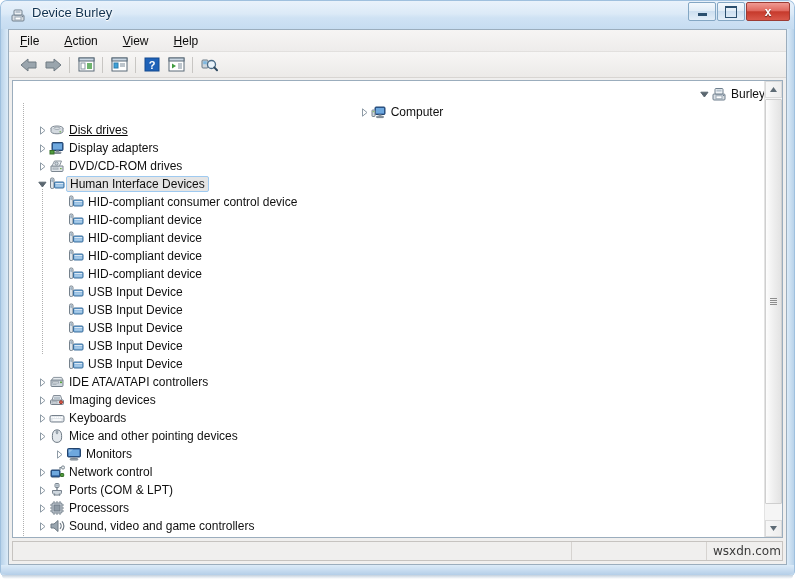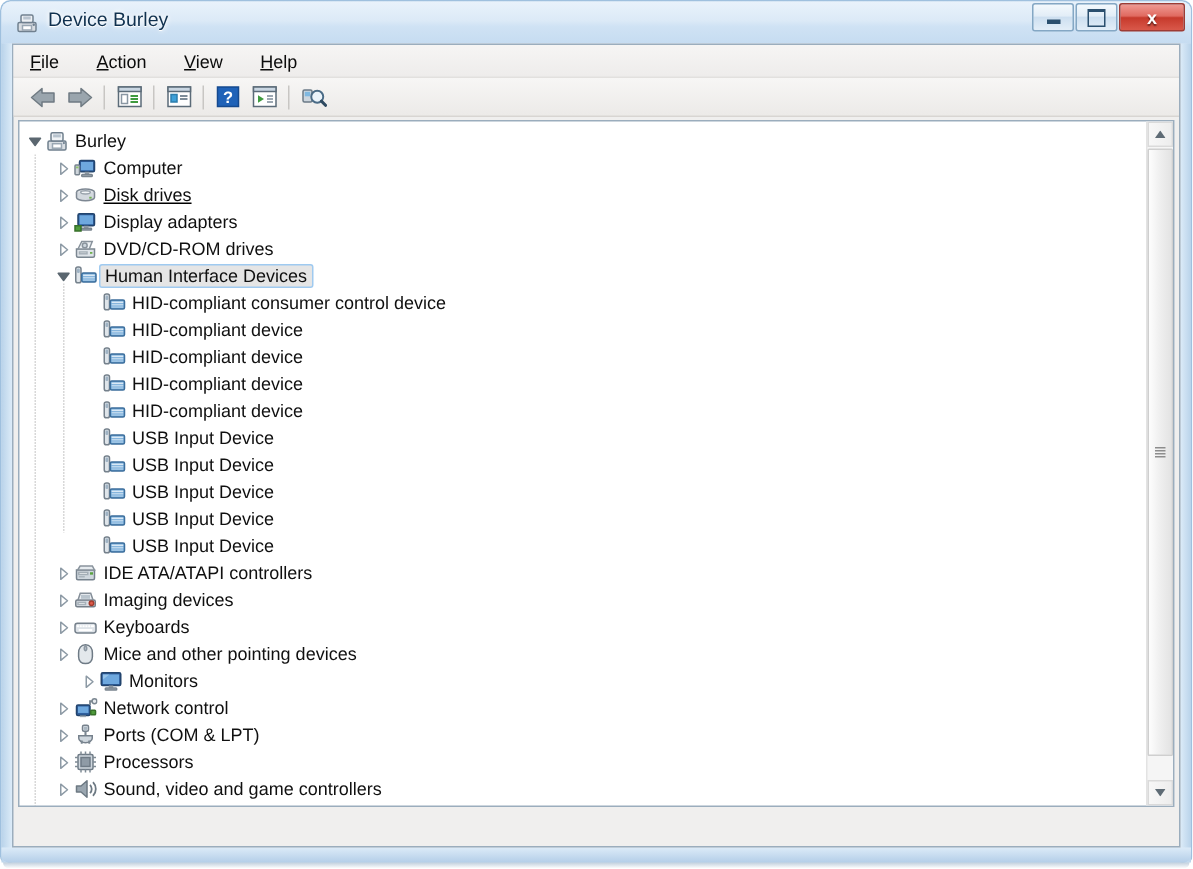--- a/index.html
+++ b/index.html
@@ -293,36 +293,36 @@
             <rect x="3.2" y="4.2" width="3.6" height="3" fill="#7fb8e0"></rect>
             <circle cx="11.5" cy="7.5" r="4" fill="#eaf3fa" stroke="#4a6b86" stroke-width="1.3"></circle>
             <path d="M14.3 10.4 L17 13.2" stroke="#2f4a61" stroke-width="2" stroke-linecap="round"></path>
           </svg>
         </div>
       </div>
 
       <div class="treepanel">
         <div class="treescroll">
           <div class="tree" id="tree-root">
-              <div class="row" style="padding-left:4px;">
+              <div class="row" style="padding-left:4px;justify-content:flex-end;">
                 <span class="tw">
                   <svg width="9" height="7" viewBox="0 0 9 7">
                     <path d="M0.8 1.2 L8 1.2 L4.4 6 Z" fill="#5b6770" stroke="#5b6770" stroke-width="1" stroke-linejoin="round"></path>
                   </svg>
                 </span>
                 <span class="ico"><svg width="16" height="16" viewBox="0 0 16 16">
                     <rect x="2" y="8" width="12" height="6" rx="1" fill="#dadfe4" stroke="#6f7f8d"></rect>
                     <rect x="4" y="2.5" width="8" height="5.5" rx="1" fill="#f0f3f6" stroke="#6f7f8d"></rect>
                     <rect x="5" y="9.8" width="6" height="3" fill="#ffffff" stroke="#9aa7b3"></rect>
                     <rect x="5.4" y="3.6" width="5.2" height="2" fill="#b7c3ce"></rect>
                     <circle cx="12.6" cy="9.4" r="0.7" fill="#6d7e8e"></circle>
                   </svg></span>
                 <span class="lbl">Burley</span>
               </div>
-              <div class="row" style="padding-left:23px;">
+              <div class="row" style="padding-left:23px;justify-content:center;">
                 <span class="tw">
                   <svg width="7" height="9" viewBox="0 0 7 9">
                     <path d="M1.5 0.8 L6 4.5 L1.5 8.2 Z" fill="#ffffff" stroke="#8d9aa5" stroke-width="1" stroke-linejoin="round"></path>
                   </svg>
                 </span>
                 <span class="ico"><svg width="16" height="16" viewBox="0 0 16 16">
                     <rect x="4" y="3" width="10" height="7.5" rx="1" fill="#2f5f9e" stroke="#24466f"></rect>
                     <rect x="5" y="4" width="8" height="5.5" fill="#6ea8de"></rect>
                     <rect x="7.5" y="10.5" width="3" height="1.8" fill="#8f9aa4"></rect>
                     <rect x="5.5" y="12.3" width="7" height="1.3" rx=".5" fill="#aab4bd" stroke="#79848e"></rect>
@@ -675,18 +675,25 @@
             </span>
           </div>
           <div class="sb-arrow down">
             <svg width="7" height="5" viewBox="0 0 7 5">
                 <path d="M0 0 L7 0 L3.5 5 Z" fill="#5e6b75"></path>
               </svg>
           </div>
         </div>
       </div>
 
+      <div class="statusbar">
+        <div class="sb-cell c1"></div>
+        <div class="sb-cell c2"></div>
+        <div class="sb-cell c3">
+          <span class="wm">wsxdn.com</span>
+        </div>
+      </div>
 
     </div>
   </div>
 
   <div class="win-shadow"></div>
 </div>
 
 </body></html>

